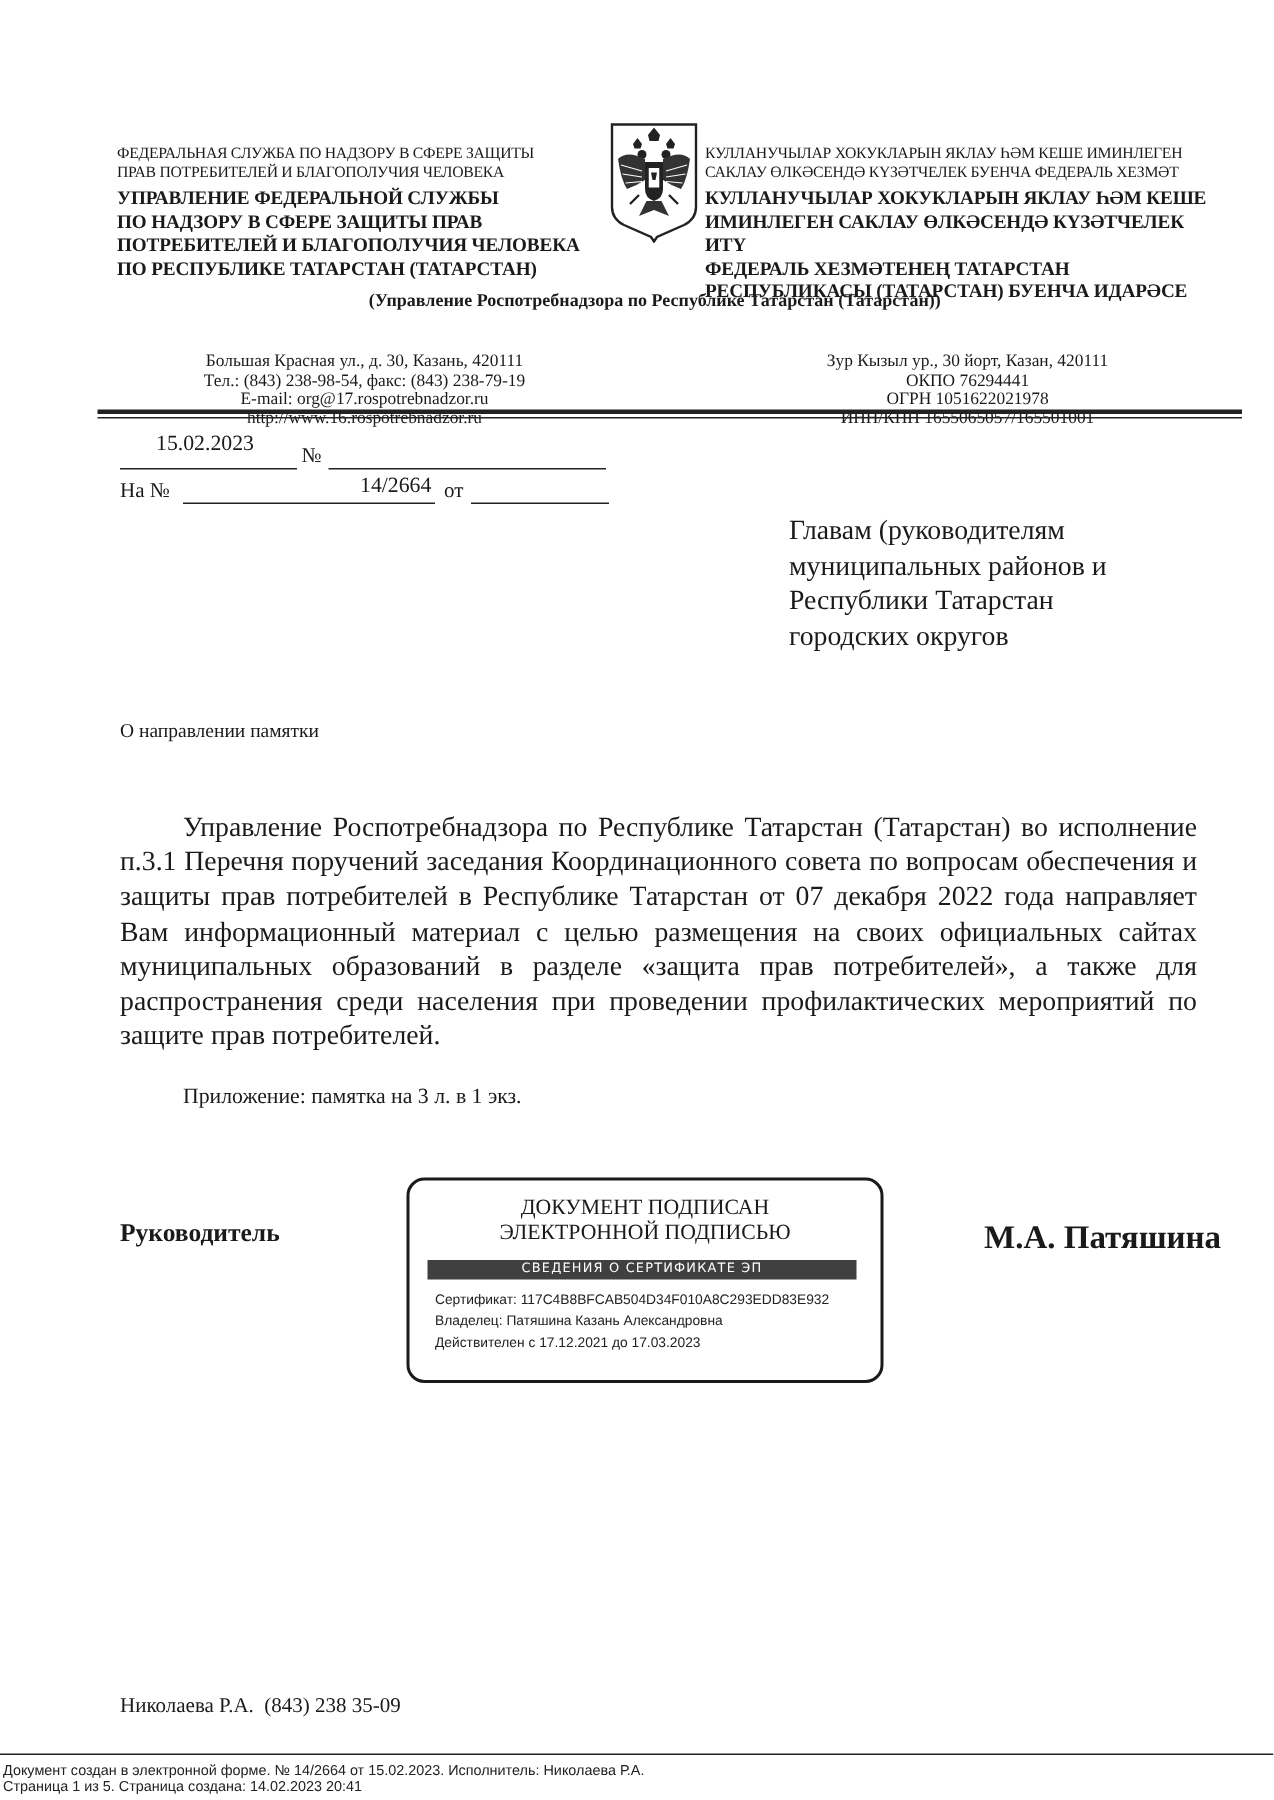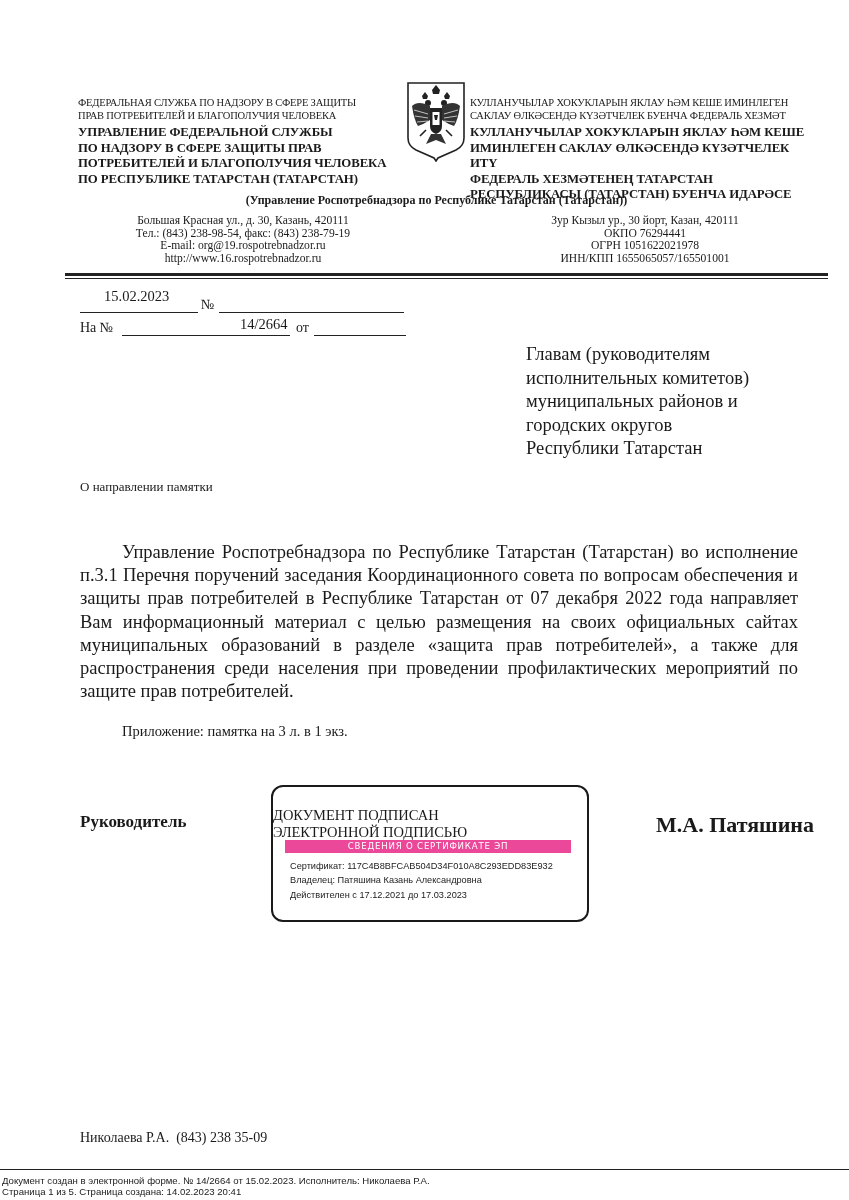--- a/index.html
+++ b/index.html
@@ -6,21 +6,21 @@
   html, body { width: 849px; height: 1200px; background: #ffffff; overflow: hidden; }
   body { position: relative; font-family: "Liberation Serif", serif; color: #1a1a1a; }
 
   .abs { position: absolute; }
 
   
   .hdr-col { position: absolute; text-align: left; }
   .hdr-small { font-size: 10.5px; line-height: 13px; letter-spacing: -0.2px; text-transform: uppercase; }
   .hdr-bold { font-size: 12.8px; line-height: 15.5px; font-weight: bold; letter-spacing: -0.1px; }
   .hdr-short { font-size: 12px; font-weight: bold; text-align: center; width: 100%; }
-  .addr { font-size: 11.6px; line-height: 12.6px; text-align: center; }
+  .addr { font-size: 11.6px; line-height: 12.6px; text-align: center; margin-top: 20px; }
 
   .emblem { position: absolute; left: 404px; top: 80px; width: 64px; height: 82px; }
 
   .dbl-line { position: absolute; left: 65px; top: 273px; width: 763px; height: 6px;
               border-top: 3px solid #222; border-bottom: 1px solid #222; }
 
   
   .field { position: absolute; font-size: 14.5px; }
   .uline { position: absolute; border-bottom: 1px solid #222; height: 1px; }
 
@@ -31,23 +31,23 @@
   .body-text { position: absolute; left: 80px; top: 541px; width: 718px; font-size: 18.5px;
                line-height: 23.2px; text-align: justify; text-indent: 42px; }
 
   .attach { position: absolute; left: 122px; top: 723px; font-size: 14.5px; }
 
   .sign-role { position: absolute; left: 80px; top: 812px; font-size: 17px; font-weight: bold; }
   .sign-name { position: absolute; left: 656px; top: 812px; font-size: 22px; font-weight: bold; }
 
   .stamp { position: absolute; left: 271px; top: 785px; width: 318px; height: 137px;
            border: 2.5px solid #1a1a1a; border-radius: 12px; overflow: hidden; }
-  .stamp-title { position: absolute; left: 0; top: 10px; width: 100%; 
-                 font-size: 14.5px; line-height: 17px; margin-top: 10px; }
-  .stamp-bar { position: absolute; left: 12px; top: 53px; width: 286px; height: 13px; background: #ec4899;
+  .stamp-title { position: absolute; left: 0; top: 10px; width: 100%; text-align: center;
+                 font-size: 14.5px; line-height: 17px; }
+  .stamp-bar { position: absolute; left: 12px; top: 53px; width: 286px; height: 13px; background: #404040;
                color: #fff; font-family: "DejaVu Sans", sans-serif; font-size: 8.6px; letter-spacing: 0.8px;
                text-align: center; line-height: 13px; }
   .stamp-lines { position: absolute; left: 17px; top: 72px; font-family: "Liberation Sans", sans-serif;
                  font-size: 9.2px; line-height: 14.3px; white-space: nowrap; color: #222; }
 
   .executor { position: absolute; left: 80px; top: 1130px; font-size: 14px; }
 
   .footer-line { position: absolute; left: 0; top: 1169px; width: 849px; border-top: 1px solid #222; }
   .footer { position: absolute; left: 2px; top: 1175px; font-family: "Liberation Sans", sans-serif;
             font-size: 9.6px; line-height: 11.2px; color: #222; }
@@ -100,21 +100,21 @@
   <div class="hdr-bold">РЕСПУБЛИКАСЫ (ТАТАРСТАН) БУЕНЧА ИДАРӘСЕ</div>
 </div>
 
 <div class="abs" style="left:12px; top:193px; width:849px;">
   <div class="hdr-short">(Управление Роспотребнадзора по Республике Татарстан (Татарстан))</div>
 </div>
 
 <div class="abs addr" style="left:88px; top:215px; width:310px;">
   <div>Большая Красная ул., д. 30, Казань, 420111</div>
   <div>Тел.: (843) 238-98-54, факс: (843) 238-79-19</div>
-  <div>E-mail: org@19.rospotrebnadzor.ru</div>
+  <div>E-mail: org@17.rospotrebnadzor.ru</div>
   <div>http://www.16.rospotrebnadzor.ru</div>
 </div>
 <div class="abs addr" style="left:490px; top:215px; width:310px;">
   <div>Зур Кызыл ур., 30 йорт, Казан, 420111</div>
   <div>ОКПО 76294441</div>
   <div>ОГРН 1051622021978</div>
   <div>ИНН/КПП 1655065057/165501001</div>
 </div>
 
 <div class="dbl-line"></div>
@@ -125,24 +125,23 @@
 <div class="field" style="left:240px; top:288px;margin-top:28px;">14/2664</div>
 <div class="uline" style="left:219px; top:312px; width:185px;"></div>
 
 <div class="field" style="left:80px; top:320px; font-size:14px;">На №</div>
 <div class="uline" style="left:122px; top:335px; width:168px;"></div>
 <div class="field" style="left:296px; top:320px; font-size:14px;">от</div>
 <div class="uline" style="left:314px; top:335px; width:92px;"></div>
 
 <div class="addressee">
   <div>Главам (руководителям</div>
-  <div>исполнительных комитетов)</div>
   <div>муниципальных районов и</div>
+  <div>Республики Татарстан</div>
   <div>городских округов</div>
-  <div>Республики Татарстан</div>
 </div>
 
 <div class="subject">О направлении памятки</div>
 
 <div class="body-text">Управление Роспотребнадзора по Республике Татарстан (Татарстан) во исполнение п.3.1 Перечня поручений заседания Координационного совета по вопросам обеспечения и защиты прав потребителей в Республике Татарстан от 07 декабря 2022 года направляет Вам информационный материал с целью размещения на своих официальных сайтах муниципальных образований в разделе «защита прав потребителей», а также для распространения среди населения при проведении профилактических мероприятий по защите прав потребителей.</div>
 
 <div class="attach">Приложение: памятка на 3 л. в 1 экз.</div>
 
 <div class="sign-role">Руководитель</div>
 

